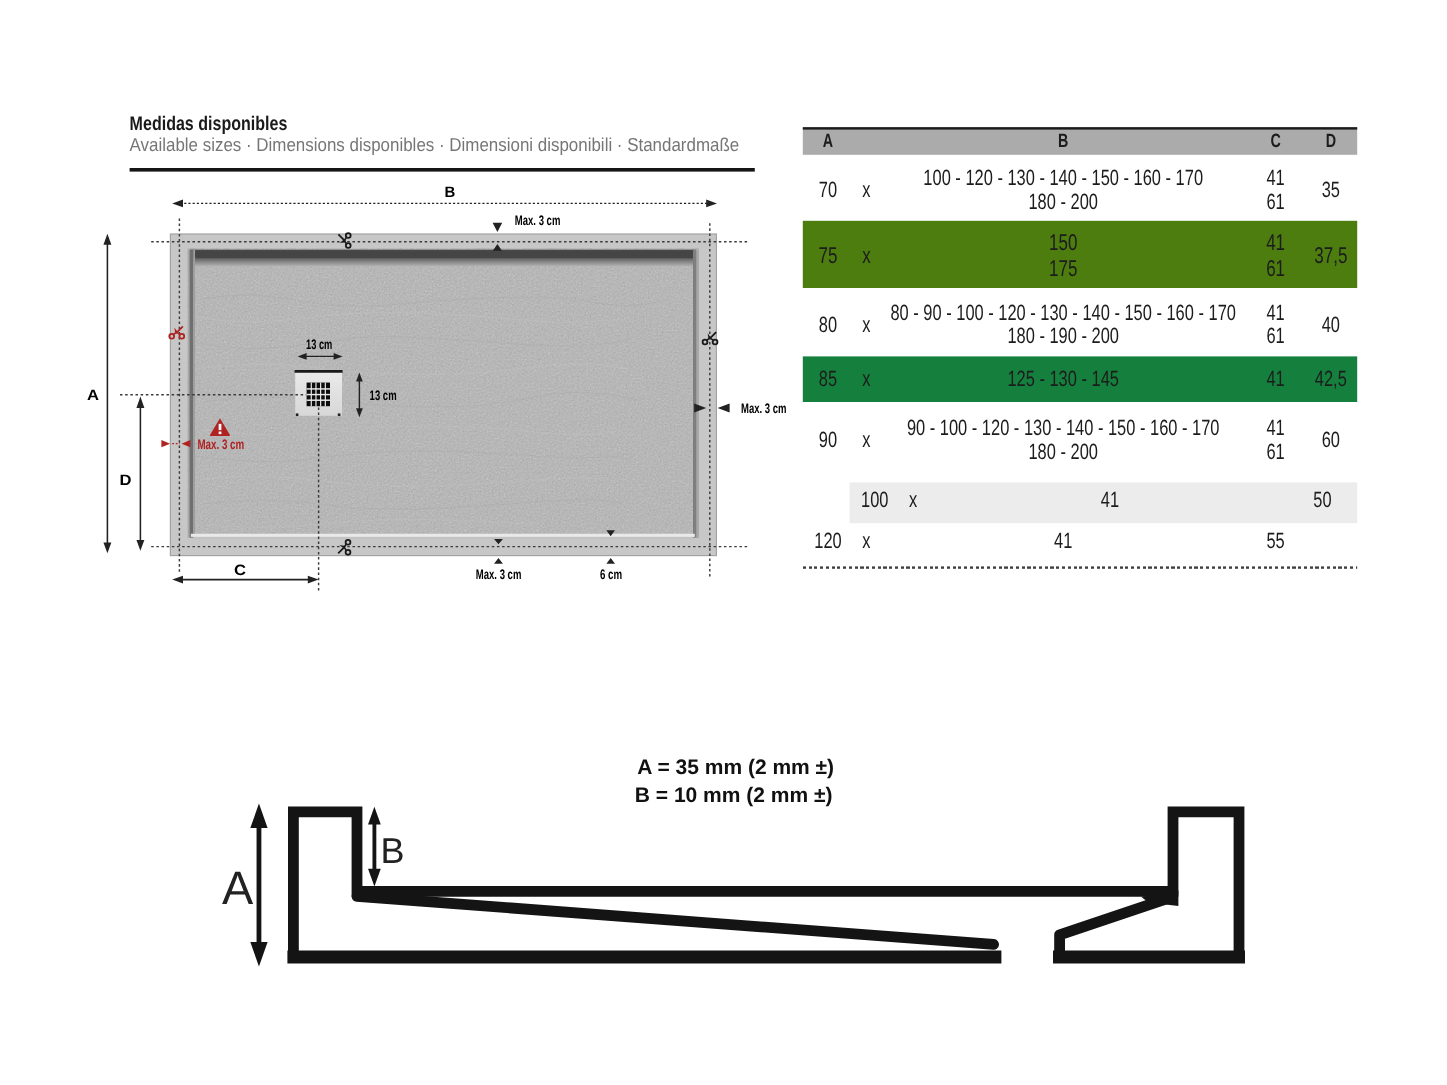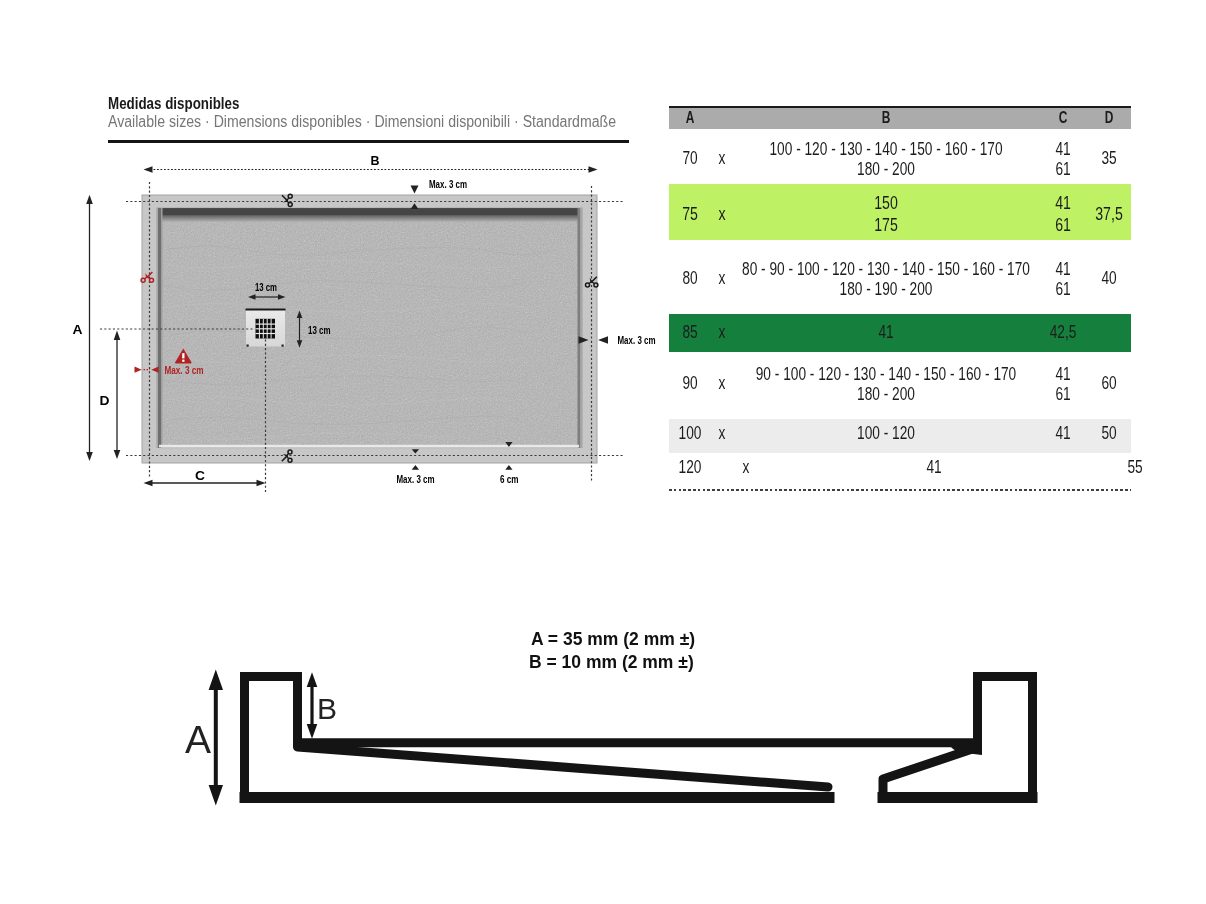--- a/index.html
+++ b/index.html
@@ -16,23 +16,23 @@
 #tbl{left:669px;top:105.5px;width:462px;font-size:18.4px;color:#1c1c1c;}
 #tbl .row{display:grid;grid-template-columns:41px 23px 305px 49px 44px;}
 #tbl .c{position:relative;height:100%;line-height:19.5px;}
 .cnd{position:absolute;left:50%;top:50%;transform:translate(-50%,-50%) scaleX(0.745);transform-origin:50% 50%;white-space:nowrap;text-align:center;}
 #thead{height:21.5px;background:#ababab;border-top:2.5px solid #1a1a1a;font-weight:bold;font-size:16px;}
 #thead .cnd{top:50%;}
 .r1 .cnd{top:calc(50% + 1.8px);} .r2 .cnd{top:calc(50% + 2.6px);line-height:22px;}
 .r3 .cnd{top:calc(50% + 1.6px);} .r4 .cnd{top:calc(50% - 0.5px);}
 .r5 .cnd{top:calc(50% - 1.6px);} .r6 .cnd{top:calc(50% - 3.0px);}
 .r7 .cnd{top:calc(50% - 3.3px);}
-.r1{height:55px;} .r2{height:55.5px;background:#bef264;font-size:19px;} .r3{height:74px;}
-.r4{height:38px;background:#15803d;} .r5{height:67px;} .r6{height:34.5px;background:#ececec;}
-.r7{height:35.5px;gap:24px;}
+.r1{height:55px;} .r2{height:55.5px;background:#4d7c0f;font-size:19px;} .r3{height:57px;}
+.r4{height:38px;background:#15803d;} .r5{height:67px;} .r6{height:34.5px;background:#ececec;margin-left:39px;}
+.r7{height:35.5px;}
 #tblend{height:1.6px;margin-top:0.5px;background:repeating-linear-gradient(90deg,#3f3f3f 0 2.6px,transparent 2.6px 4.8px);}
 </style>
 </head>
 <body>
 <div id="page">
   <div class="abs" id="title">Medidas disponibles</div>
   <div class="abs" id="subtitle">Available sizes · Dimensions disponibles · Dimensioni disponibili · Standardmaße</div>
   <div class="abs" id="rule"></div>
 
   <div class="abs" id="tbl">
@@ -103,20 +103,23 @@
         </div>
     </div>
     <div class="row r4">
       <div class="c">
           <span class="cnd">85</span>
         </div>
         <div class="c">
           <span class="cnd">x</span>
         </div>
       <div class="c">
+          <span class="cnd">125 - 130 - 145</span>
+        </div>
+      <div class="c">
           <span class="cnd">41</span>
         </div>
       <div class="c">
           <span class="cnd">42,5</span>
         </div>
     </div>
     <div class="row r5">
       <div class="c">
           <span class="cnd">90</span>
         </div>
@@ -132,23 +135,20 @@
       <div class="c">
           <span class="cnd">60</span>
         </div>
     </div>
     <div class="row r6">
       <div class="c">
           <span class="cnd">100</span>
         </div>
         <div class="c">
           <span class="cnd">x</span>
-        </div>
-      <div class="c">
-          <span class="cnd">100 - 120</span>
         </div>
       <div class="c">
           <span class="cnd">41</span>
         </div>
       <div class="c">
           <span class="cnd">50</span>
         </div>
     </div>
     <div class="row r7">
       <div class="c">

